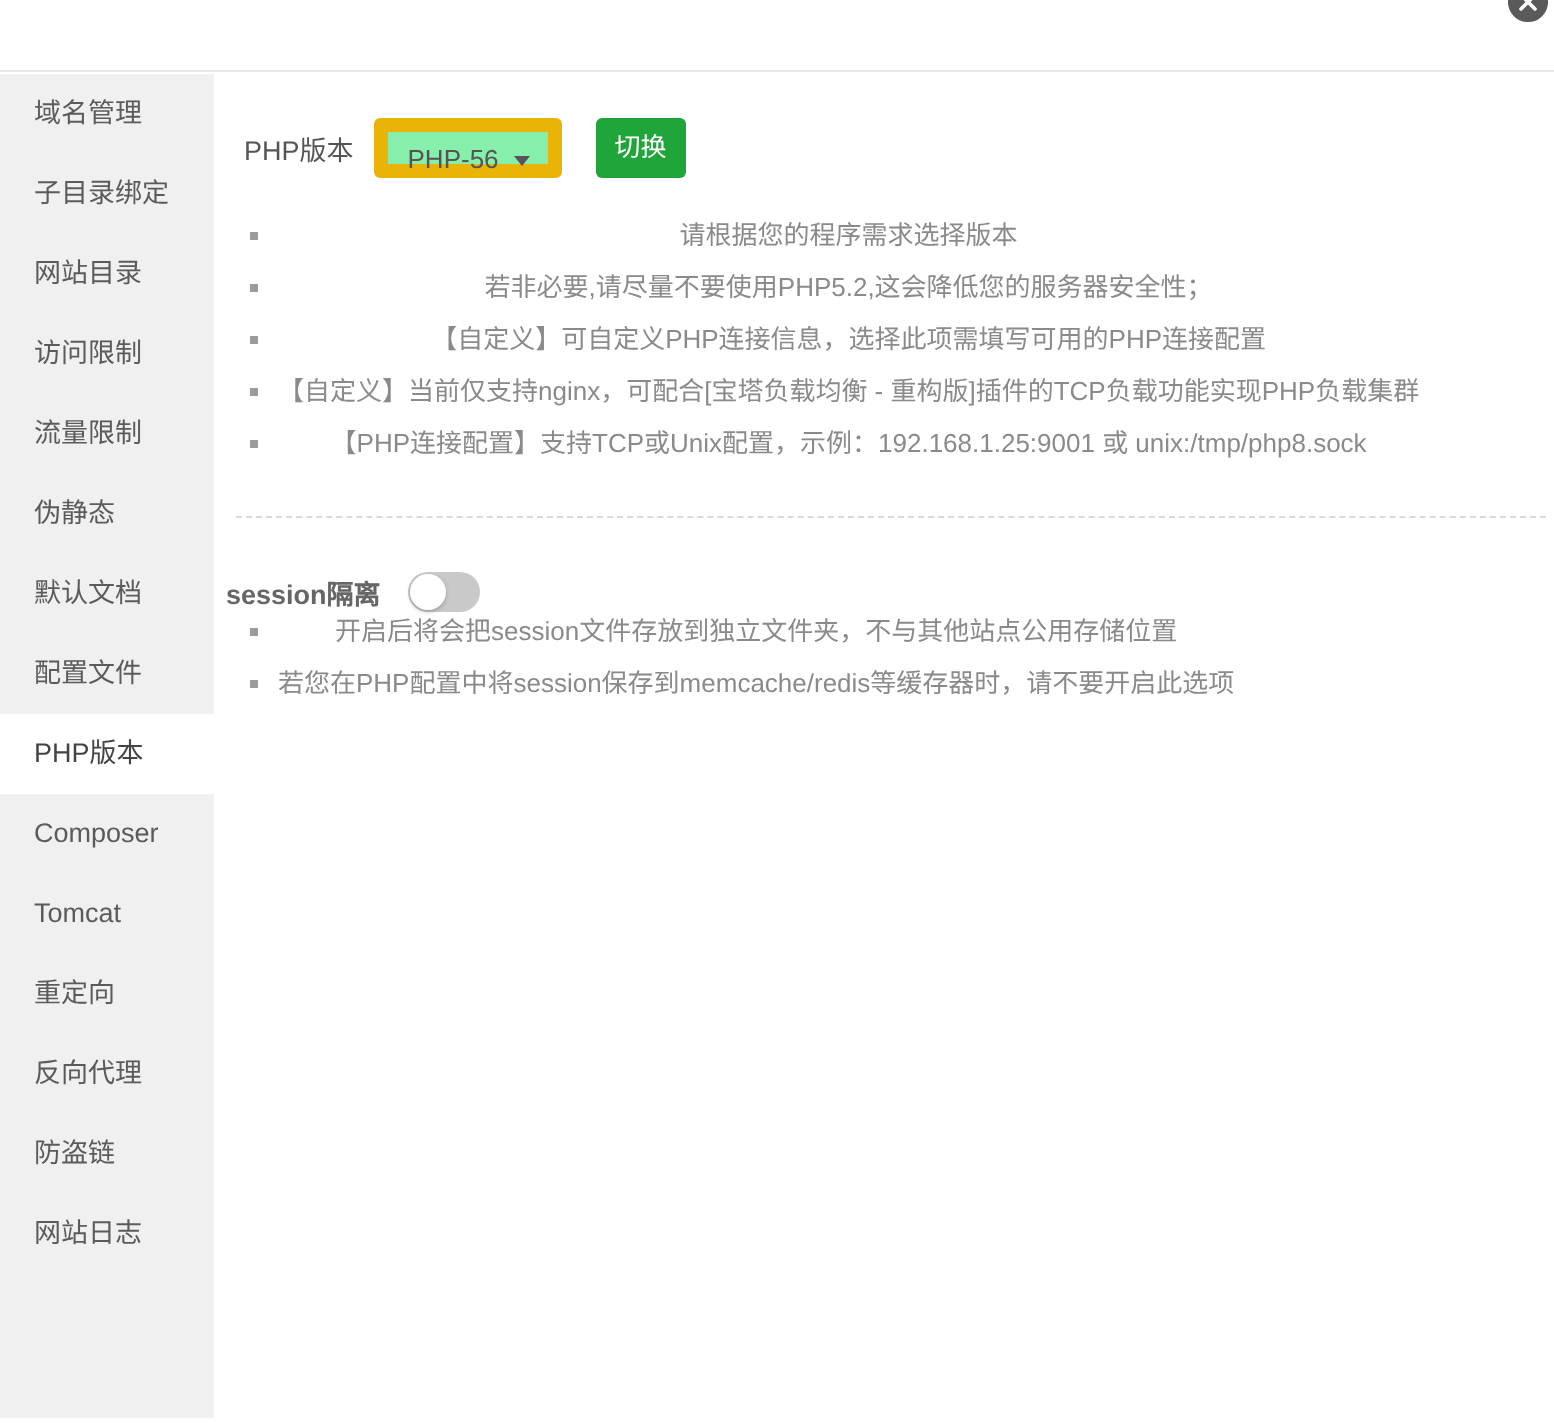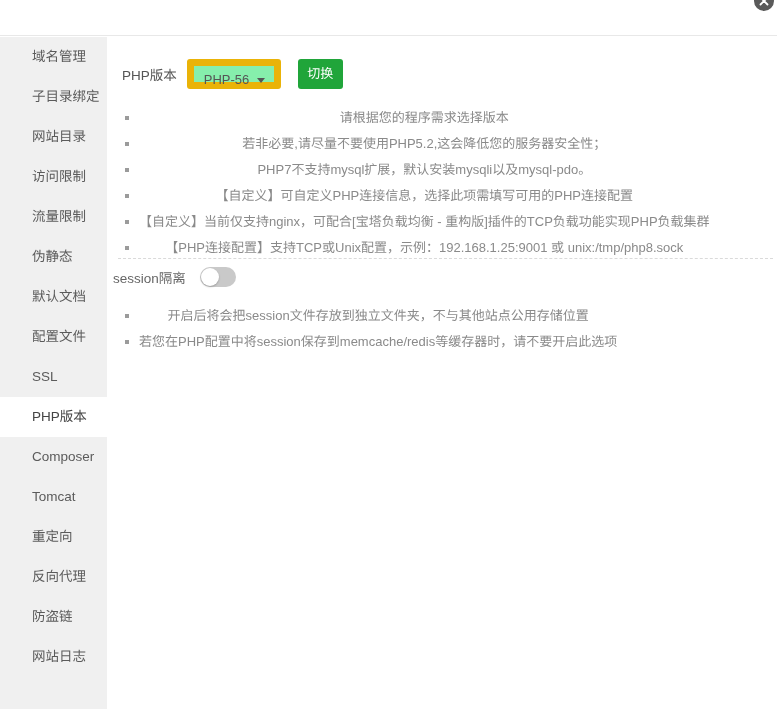--- a/index.html
+++ b/index.html
@@ -64,21 +64,21 @@
     position: absolute;
     top: 0; left: 0;
     width: 107px;
     height: 672px;
     background: #f0f0f0;
     box-sizing: border-box;
   }
   .sidebar-item {
     height: 40px;
     line-height: 40px;
-    padding-left: 32px;
+    padding-left: 17px;
     font-size: 13.5px;
     color: #5b5b5b;
     white-space: nowrap;
     cursor: pointer;
     box-sizing: border-box;
   }
   .sidebar-item.active {
     background: #ffffff;
     color: #444444;
   }
@@ -182,24 +182,25 @@
     left: 11px;
     top: 221px;
     width: 655px;
     height: 0;
     border-top: 1px dashed #dadada;
   }
 
   
   .session-row {
     position: absolute;
-    top: 230px;
+    top: 249px;
     left: 6px;
     display: flex;
     align-items: flex-start;
+    font-weight: bold;
   }
   .session-label {
     font-size: 13.5px;
     color: #666;
     white-space: nowrap;
   }
   .toggle {
     margin-left: 14px;
     position: relative;
     width: 36px;
@@ -234,21 +235,20 @@
 
   <div class="sidebar">
     <div class="sidebar-item">域名管理</div>
     <div class="sidebar-item">子目录绑定</div>
     <div class="sidebar-item">网站目录</div>
     <div class="sidebar-item">访问限制</div>
     <div class="sidebar-item">流量限制</div>
     <div class="sidebar-item">伪静态</div>
     <div class="sidebar-item">默认文档</div>
     <div class="sidebar-item">配置文件</div>
-    <div class="sidebar-item">SSL</div>
     <div class="sidebar-item active">PHP版本</div>
     <div class="sidebar-item">Composer</div>
     <div class="sidebar-item">Tomcat</div>
     <div class="sidebar-item">重定向</div>
     <div class="sidebar-item">反向代理</div>
     <div class="sidebar-item">防盗链</div>
     <div class="sidebar-item">网站日志</div>
   </div>
 
   <div class="content">
@@ -258,21 +258,20 @@
       <div class="version-select">
         <span class="version-select-value">PHP-56</span>
         <span class="caret-down"></span>
       </div>
       <button class="switch-button">切换</button>
     </div>
 
     <ul class="tips tips-php">
       <li>请根据您的程序需求选择版本</li>
       <li>若非必要,请尽量不要使用PHP5.2,这会降低您的服务器安全性；</li>
-      <li>PHP7不支持mysql扩展，默认安装mysqli以及mysql-pdo。</li>
       <li>【自定义】可自定义PHP连接信息，选择此项需填写可用的PHP连接配置</li>
       <li>【自定义】当前仅支持nginx，可配合[宝塔负载均衡 - 重构版]插件的TCP负载功能实现PHP负载集群</li>
       <li>【PHP连接配置】支持TCP或Unix配置，示例：192.168.1.25:9001 或 unix:/tmp/php8.sock</li>
     </ul>
 
     <div class="divider"></div>
 
     <div class="session-row">
       <span class="session-label">session隔离</span>
       <div class="toggle">

